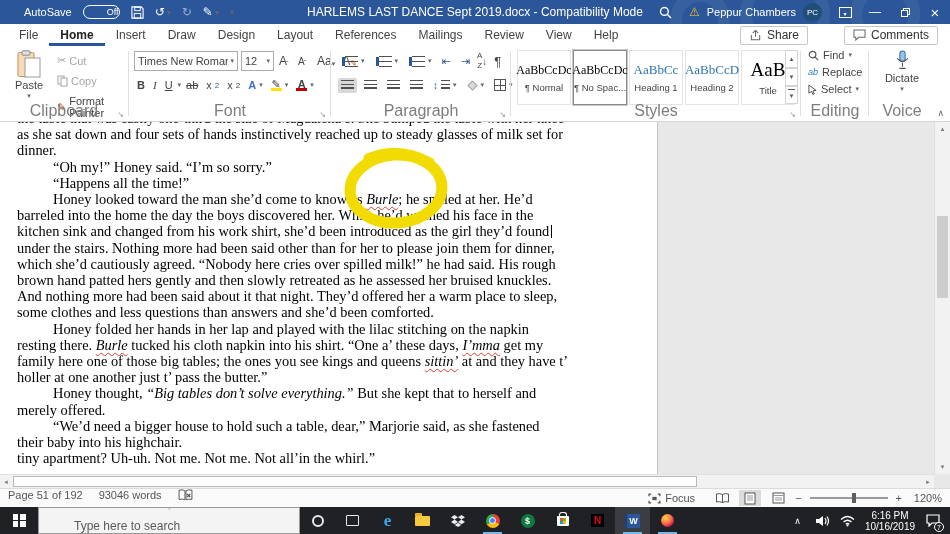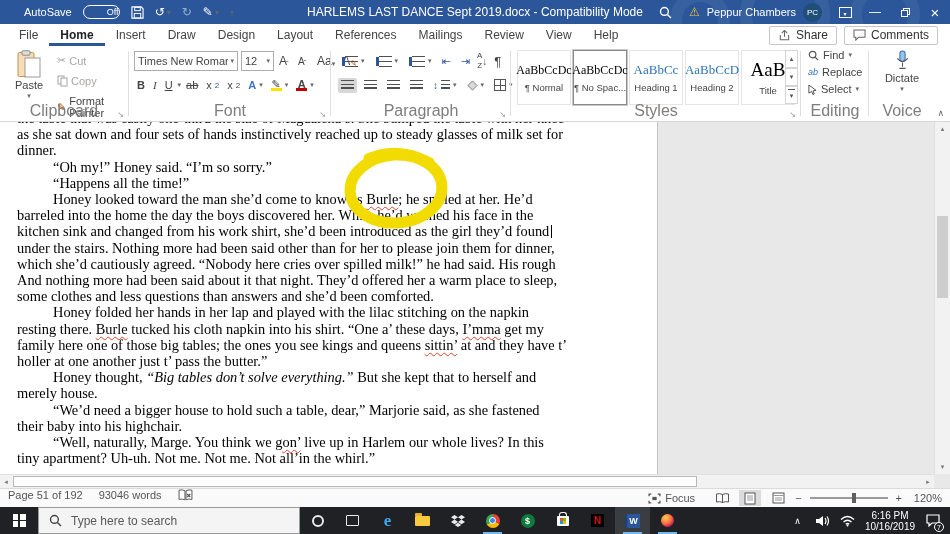--- a/index.html
+++ b/index.html
@@ -31,21 +31,21 @@
   .winbtn { width:30px; height:24px; display:flex; align-items:center; justify-content:center; cursor:pointer; font-size:12px; }
   .rdo-box { width:13px; height:11px; border:1px solid #fff; display:flex; align-items:flex-end; justify-content:center; font-size:6px; line-height:5px; }
   .restore-ico { position:relative; width:9px; height:9px; }
   .restore-ico span:first-child { position:absolute; right:0; top:0; width:7px; height:7px; border:1px solid #fff; }
   .restore-ico span:last-child { position:absolute; left:0; bottom:0; width:7px; height:7px; border:1px solid #fff; background:#2b579a; }
   
   .tabs { position:absolute; top:24px; left:0; right:0; height:22px; background:#fff; display:flex; align-items:center; padding-left:8px; font-size:12px; color:#444; }
   .tab { padding:0 11px; height:100%; display:flex; align-items:center; cursor:pointer; }
   .tab.active { font-weight:bold; color:#222; box-shadow: inset 0 -3px 0 #2b579a; }
   .tabs-right { margin-left:auto; display:flex; gap:7px; padding-right:12px; }
-  .pillbtn { border:1px solid #c8c6c4; border-radius:2px; height:19px; padding:4px 8px; display:flex; align-items:center; gap:5px; background:#fff; color:#323130; cursor:pointer; font-size:12px; }
+  .pillbtn { border:1px solid #c8c6c4; border-radius:2px; height:19px; padding:4px 8px; display:flex; align-items:center; gap:5px; background:#fff; color:#323130; cursor:pointer; font-size:12px;margin-left:29px; }
   .pillbtn svg { display:block; }
   
   .ribbon { position:absolute; top:46px; left:0; right:0; height:76px; background:#fff; border-bottom:1px solid #d8d6d4; font-size:11px; color:#444; }
   .vsep { position:absolute; top:5px; bottom:5px; width:1px; background:#e1dfdd; }
   .group-label { position:absolute; bottom:1px; left:0; right:0; text-align:center; font-size:16px; color:#7f7d7b; }
   .launcher { position:absolute; bottom:2px; right:4px; font-size:8px; color:#969696; cursor:pointer; }
   .rbtn { display:inline-flex; align-items:center; gap:3px; padding:2px 3px; border-radius:2px; cursor:pointer; }
   .rbtn.sel { background:#d8d8d8; }
   .chev { font-size:7px; color:#666; }
   .gray { color:#a8a6a4; }
@@ -98,21 +98,21 @@
   .erow { display:flex; align-items:center; gap:4px; cursor:pointer; margin:3px 0 5px 6px; white-space:nowrap; }
   .g-voice { position:absolute; left:870px; top:0; bottom:0; width:64px; }
   .dictate { position:absolute; left:0; right:0; top:4px; display:flex; flex-direction:column; align-items:center; gap:1px; cursor:pointer; }
   .collapse { position:absolute; right:6px; bottom:3px; font-size:9px; color:#666; cursor:pointer; }
   
   .docarea { position:absolute; top:122px; left:0; width:934px; height:352px; background:#e8e8e8; overflow:hidden; }
   .page { position:absolute; left:0; top:0; width:658px; height:100%; background:#fff; border-right:1px solid #c4c4c4; cursor:text; }
   .doctext { position:absolute; left:17px; top:-12px; width:634px; font-family:"Liberation Serif","DejaVu Serif",serif; font-size:14.4px; line-height:16.2px; color:#000; }
   .ln { white-space:nowrap; }
   .ind { text-indent:36px; }
-  .sq { text-decoration:underline; text-decoration-style:wavy; text-decoration-color:#e0402d; text-decoration-thickness:1px; text-underline-offset:2px; }
+  .sq { text-decoration:underline; text-decoration-style:wavy; text-decoration-color:#e0402d; text-decoration-thickness:1px; text-underline-offset:2px;font-style:italic; }
   .it { font-style:italic; }
   .cursor { display:inline-block; width:1px; height:13px; background:#000; vertical-align:-2px; margin-left:2px; }
   .circle { position:absolute; left:340px; top:24px; width:114px; height:84px; pointer-events:none; }
   
   .vscroll { position:absolute; top:122px; right:0; width:16px; height:352px; background:#f2f2f2; border-left:1px solid #e0e0e0; }
   .varr { position:absolute; left:0; width:100%; height:14px; color:#7a7a7a; font-size:7px; display:flex; align-items:center; justify-content:center; cursor:pointer; }
   .vthumb { position:absolute; left:2px; right:2px; top:94px; height:82px; background:#cdcdcd; cursor:pointer; }
   .hscroll { position:absolute; top:474px; left:0; width:934px; height:14px; background:#f2f2f2; border-top:1px solid #e0e0e0; }
   .harr { position:absolute; top:0; bottom:0; width:12px; color:#7a7a7a; font-size:7px; display:flex; align-items:center; justify-content:center; cursor:pointer; }
   .hthumb { position:absolute; left:13px; top:1px; bottom:1px; width:684px; background:#fdfdfd; border:1px solid #b8b8b8; cursor:pointer; }
@@ -125,21 +125,21 @@
   .focusbtn { display:flex; align-items:center; gap:4px; cursor:pointer; margin-right:10px; }
   .zctl { display:flex; align-items:center; gap:8px; }
   .ztrack { width:78px; height:2px; background:#9a9a9a; position:relative; cursor:pointer; }
   .zthumb { position:absolute; left:42px; top:-4px; width:4px; height:10px; background:#5f5f5f; }
   .zlabel { width:32px; text-align:right; cursor:pointer; }
   
   .taskbar { position:absolute; left:0; right:0; bottom:0; height:27px; background:#1f2125; display:flex; align-items:stretch; color:#fff; }
   .win { width:38px; display:flex; align-items:center; justify-content:center; cursor:pointer; }
   .winlogo { width:13px; height:13px; display:grid; grid-template-columns:1fr 1fr; grid-template-rows:1fr 1fr; gap:1.5px; }
   .winlogo span { background:#fff; }
-  .tsearch { width:262px; background:#f4f4f4; border:1px solid #9a9a9a; display:flex; align-items:center; gap:9px; padding:0 10px; color:#444; }
+  .tsearch { width:262px; background:#f4f4f4; border:1px solid #9a9a9a; display:flex; align-items:center; gap:9px; padding:0 10px; color:#444;flex-direction:column; }
   .tsearch input { border:none; outline:none; background:transparent; font-size:12px; width:190px; font-family:"Liberation Sans",sans-serif; color:#333; }
   .tsearch input::placeholder { color:#595959; opacity:1; }
   .slot { width:35px; display:flex; align-items:center; justify-content:center; position:relative; cursor:pointer; }
   .slot.running::after { content:""; position:absolute; bottom:0; left:8px; right:8px; height:2px; background:#76b9ed; }
   .slot.activeapp { background:#3a3d42; }
   .ring { width:12px; height:12px; border:2px solid #e8eaed; border-radius:50%; }
   .tv { width:13px; height:11px; border:1.5px solid #e8eaed; border-radius:1px; }
   .edge-e { font-size:17px; font-weight:bold; color:#39a7f2; font-family:"Liberation Serif",serif; line-height:14px; }
   .fold { width:15px; height:10px; background:#f8ca3d; border-radius:1px; position:relative; }
   .fold::before { content:""; position:absolute; top:-3px; left:0; width:7px; height:3px; background:#e9b02c; border-radius:1px 1px 0 0; }
@@ -506,31 +506,31 @@
       <div class="ln"><span>the table that was easily one-third the size of Magdalena’s. She bumped the table with her knee</span></div>
       <div class="ln"><span>as she sat down and four sets of hands instinctively reached up to steady glasses of milk set for</span></div>
       <div class="ln"><span>dinner.</span></div>
       <div class="ln ind"><span>“Oh my!” Honey said. “I’m so sorry.”</span></div>
       <div class="ln ind"><span>“Happens all the time!”</span></div>
       <div class="ln ind"><span>Honey looked toward the man she’d come to know as </span><span class="sq">Burle</span><span>; he smiled at her. He’d</span></div>
       <div class="ln"><span>barreled into the home the day the boys discovered her. While he’d washed his face in the</span></div>
       <div class="ln"><span>kitchen sink and changed from his work shirt, she’d been introduced as the girl they’d found</span><span class="cursor"></span></div>
       <div class="ln"><span>under the stairs. Nothing more had been said other than for her to please join them for dinner,</span></div>
       <div class="ln"><span>which she’d cautiously agreed. “Nobody here cries over spilled milk!” he had said. His rough</span></div>
+      <div class="ln"><span>brown hand patted hers gently and then slowly retreated as he assessed her bruised knuckles.</span></div>
       <div class="ln"><span>And nothing more had been said about it that night. They’d offered her a warm place to sleep,</span></div>
       <div class="ln"><span>some clothes and less questions than answers and she’d been comforted.</span></div>
       <div class="ln ind"><span>Honey folded her hands in her lap and played with the lilac stitching on the napkin</span></div>
       <div class="ln"><span>resting there. </span><span class="sq">Burle</span><span> tucked his cloth napkin into his shirt. “One a’ these days, </span><span class="sq">I’mma</span><span> get my</span></div>
       <div class="ln"><span>family here one of those big tables; the ones you see kings and queens </span><span class="sq">sittin’</span><span> at and they have t’</span></div>
       <div class="ln"><span>holler at one another just t’ pass the butter.”</span></div>
       <div class="ln ind"><span>Honey thought, </span><span class="it">“Big tables don’t solve everything.”</span><span> But she kept that to herself and</span></div>
-      <div class="ln"><span>merely house.</span></div>
+      <div class="ln"><span>merely offered.</span></div>
       <div class="ln ind"><span>“We’d need a bigger house to hold such a table, dear,” Marjorie said, as she fastened</span></div>
       <div class="ln"><span>their baby into his highchair.</span></div>
-      <div class="ln ind"><span>“Well, naturally, Marge. You think we </span><span class="sq">gon’</span><span> live up in Harlem our whole lives? In this</span></div>
       <div class="ln"><span>tiny apartment? Uh-uh. Not me. Not me. Not all’in the whirl.”</span></div>
     </div>
   </div>
 
   <div class="circle">
     <svg width="114" height="84" viewBox="0 0 114 84">
       <ellipse cx="56" cy="43" rx="46" ry="34" fill="none" stroke="#f2db00" stroke-width="11" transform="rotate(-4 56 43)"></ellipse>
       <path d="M28 12 Q58 -1 90 16" fill="none" stroke="#f2db00" stroke-width="9" stroke-linecap="round"></path>
     </svg>
   </div>

